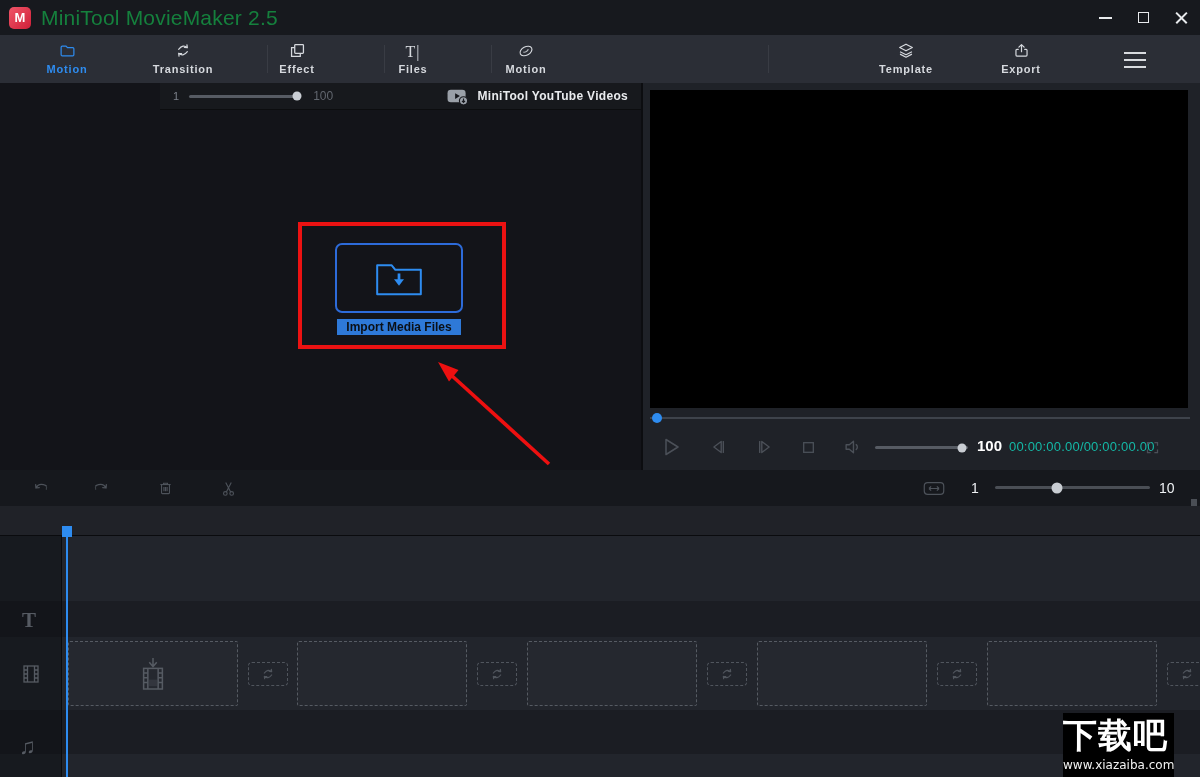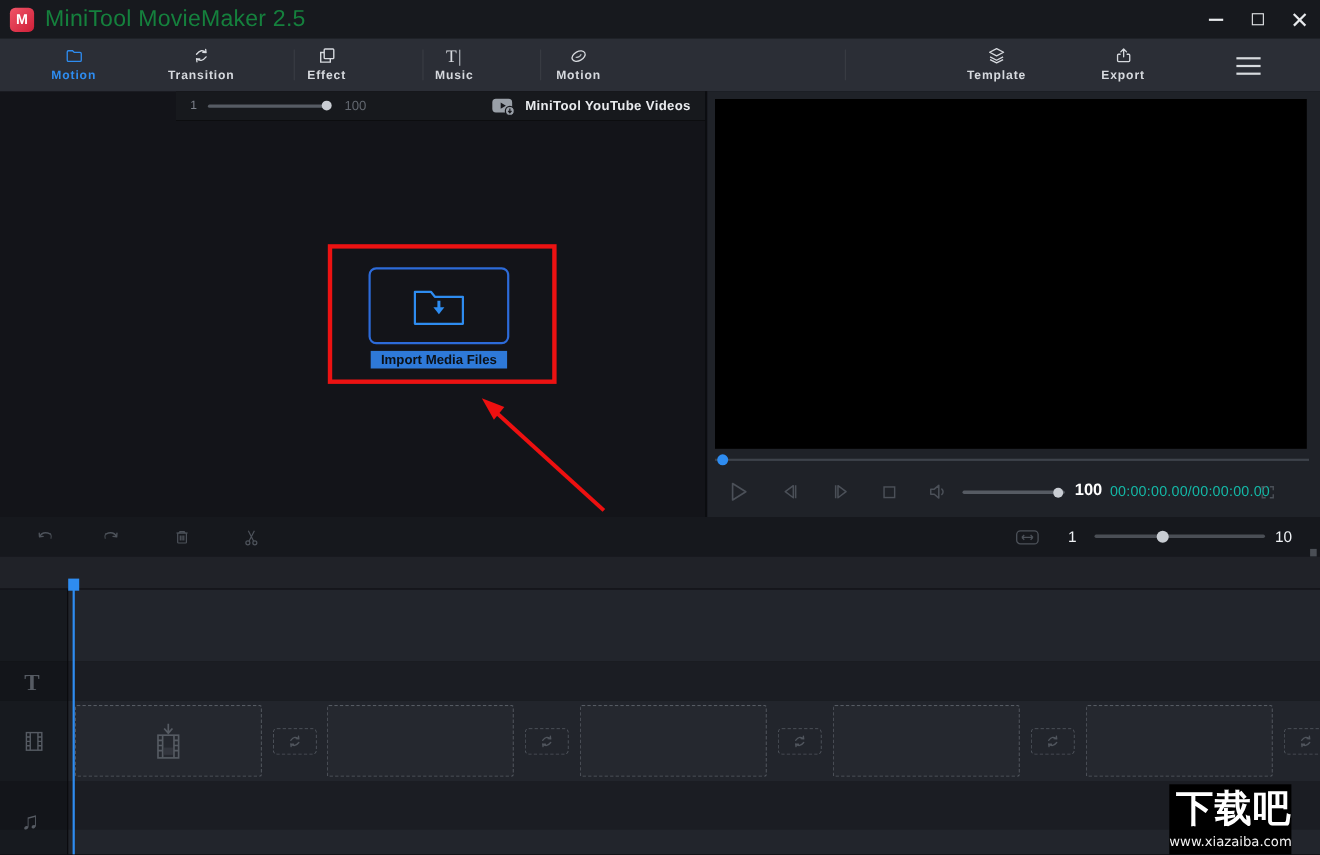--- a/index.html
+++ b/index.html
@@ -107,21 +107,21 @@
     border-radius:2px; background:rgba(255,255,255,.015); display:flex; align-items:center; justify-content:center;
     color:#565b63; cursor:pointer; }
   .trans { position:absolute; top:156px; width:40px; height:24px; border:1px dashed #50555d;
     border-radius:4px; display:flex; align-items:center; justify-content:center; color:#50555d; cursor:pointer; }
 
   .playhead-line { position:absolute; left:66px; top:30px; width:2px; height:241px; background:#2e8cf0; }
   .playhead-handle { position:absolute; left:62px; top:20px; width:10px; height:11px; background:#2e8cf0; cursor:ew-resize; }
 
   
   .watermark { position:absolute; left:1063px; top:713px; width:111px; height:64px; background:#000;
-    color:#fff; text-align:right; overflow:hidden; }
+    color:#fff; text-align:left; overflow:hidden; }
   .wm-title { font-size:34px; font-weight:bold; line-height:44px; letter-spacing:1px;
     font-family:"DejaVu Sans", sans-serif; }
   .wm-url { font-size:12px; line-height:16px; color:#f2f2f2; font-family:"DejaVu Sans", sans-serif; }
 </style>
 </head>
 <body>
 
 <div class="app">
 
   <header class="titlebar">
@@ -163,21 +163,21 @@
             <rect x="8.5" y="4.5" width="11" height="11" rx="1"></rect>
             <path d="M8.5 8.5h-4v11h11v-4"></path>
           </svg>
       </div>
       <div class="tlabel">Effect</div>
     </div>
     <div class="tab" style="left:371px">
       <div class="ticon">
           <span class="tab-glyph">T|</span>
         </div>
-      <div class="tlabel">Music</div>
+      <div class="tlabel">Files</div>
     </div>
     <div class="tab" style="left:484px">
       <div class="ticon">
         <svg width="20" height="18" viewBox="0 0 24 24" fill="none" stroke="currentColor" stroke-width="1.5">
             <ellipse cx="12" cy="12" rx="8.5" ry="5.5" transform="rotate(-28 12 12)"></ellipse>
             <path d="M8.5 13.5a4.5 3 -28 0 0 6.5-4" opacity=".8"></path>
           </svg>
       </div>
       <div class="tlabel">Motion</div>
     </div>

